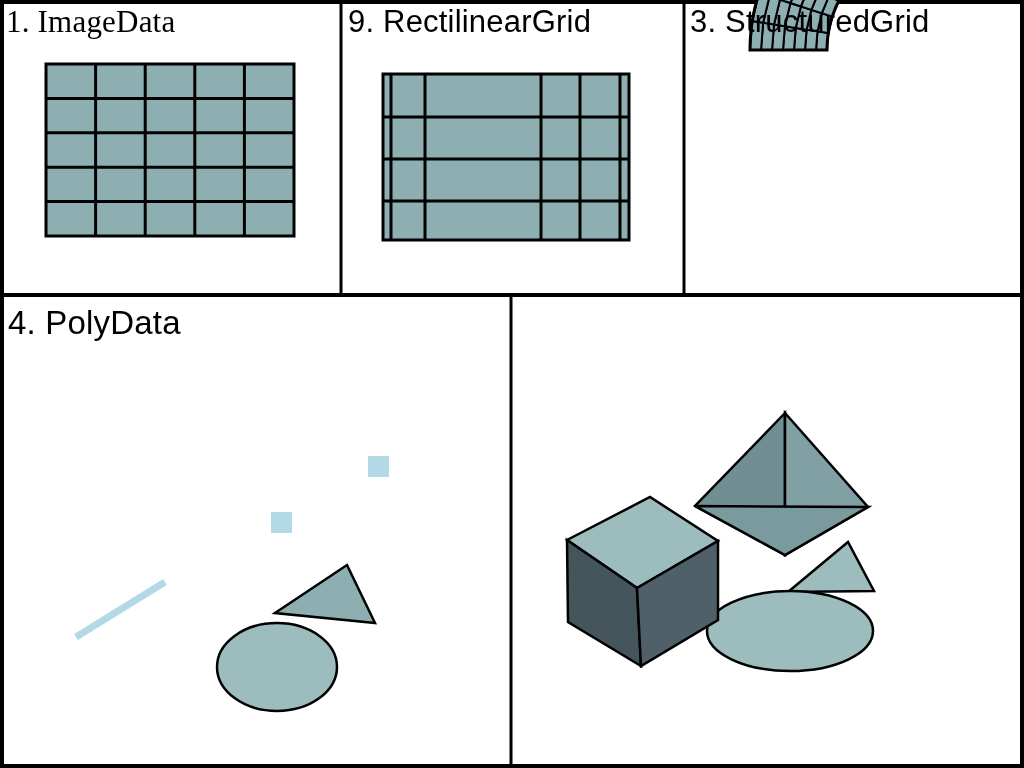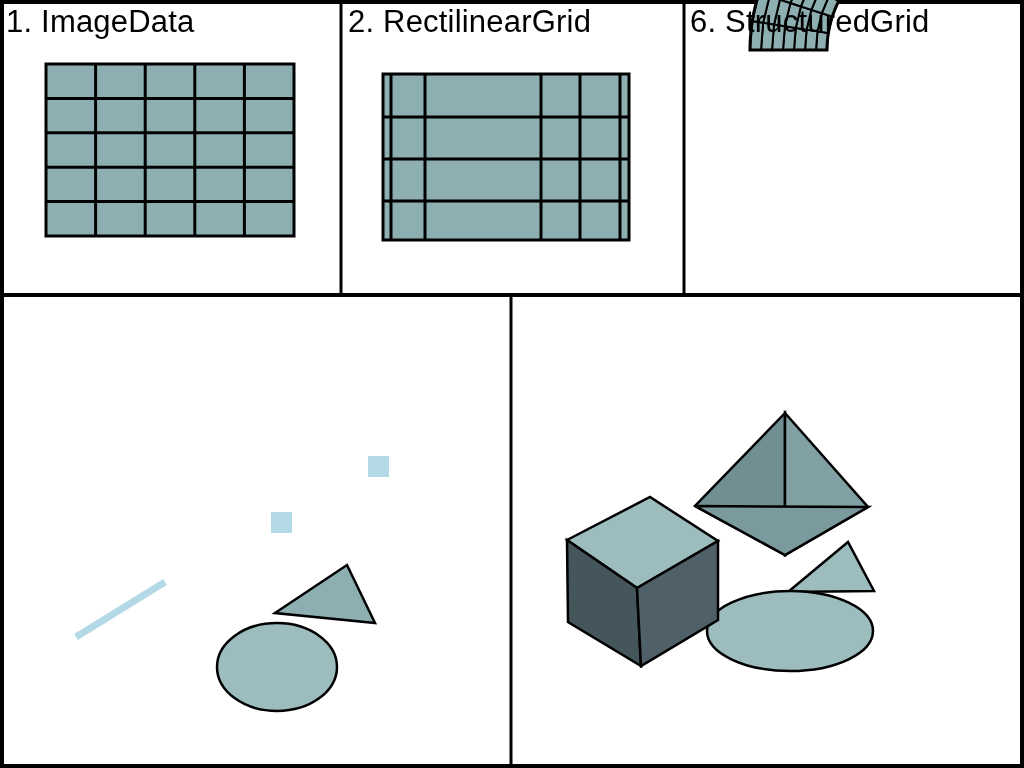--- a/index.html
+++ b/index.html
@@ -29,21 +29,21 @@
   .panel-title {
     position: absolute;
     font-family: "Liberation Sans", sans-serif;
     font-size: 31px;
     font-weight: 400;
     letter-spacing: 0.2px;
     color: #000000;
     white-space: nowrap;
     line-height: 1;
   }
-  #title-1 { left: 6px;   top: 6px; }
+  #title-1 { left: 6px;   top: 6px; font-family: Liberation Serif, serif; }
   #title-2 { left: 348px; top: 6px; }
   #title-3 { left: 690px; top: 6px; }
   #title-4 { left: 8px;   top: 306px; font-size: 33px; }
   #title-5 { left: 518px; top: 306px; font-size: 33px; }
 </style>
 </head>
 <body>
 
 <div id="figure">
 
@@ -181,16 +181,17 @@
 
       <g>
         <polygon points="567,540 650,497 718,541 637,588" fill="#9cbcbe" stroke="#000" stroke-width="2.5"></polygon>
         <polygon points="567,540 637,588 641,666 568,622" fill="#44555c" stroke="#000" stroke-width="2.5"></polygon>
         <polygon points="637,588 718,541 718,620 641,666" fill="#506068" stroke="#000" stroke-width="2.5"></polygon>
       </g>
     </g>
   </svg>
 
   <div class="panel-title" id="title-1">1. ImageData</div>
-  <div class="panel-title" id="title-2">2. RectilinearGrid</div>
-  <div class="panel-title" id="title-3">6. StructuredGrid</div>
+  <div class="panel-title" id="title-2">9. RectilinearGrid</div>
+  <div class="panel-title" id="title-3">3. StructuredGrid</div>
+  <div class="panel-title" id="title-4">4. PolyData</div>
 
 </div>
 
 </body></html>

